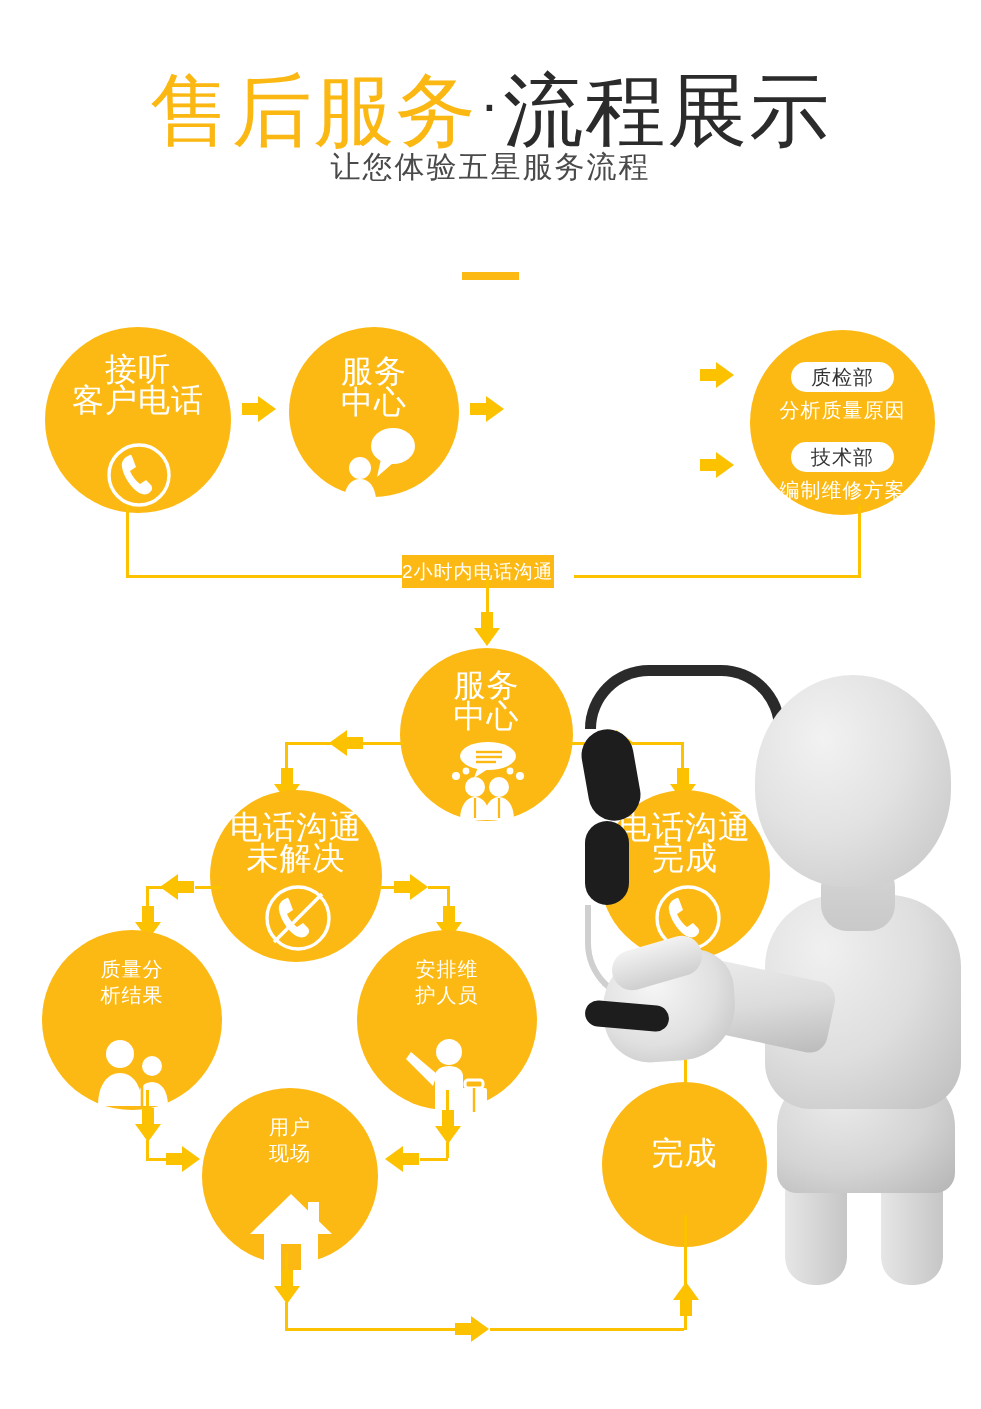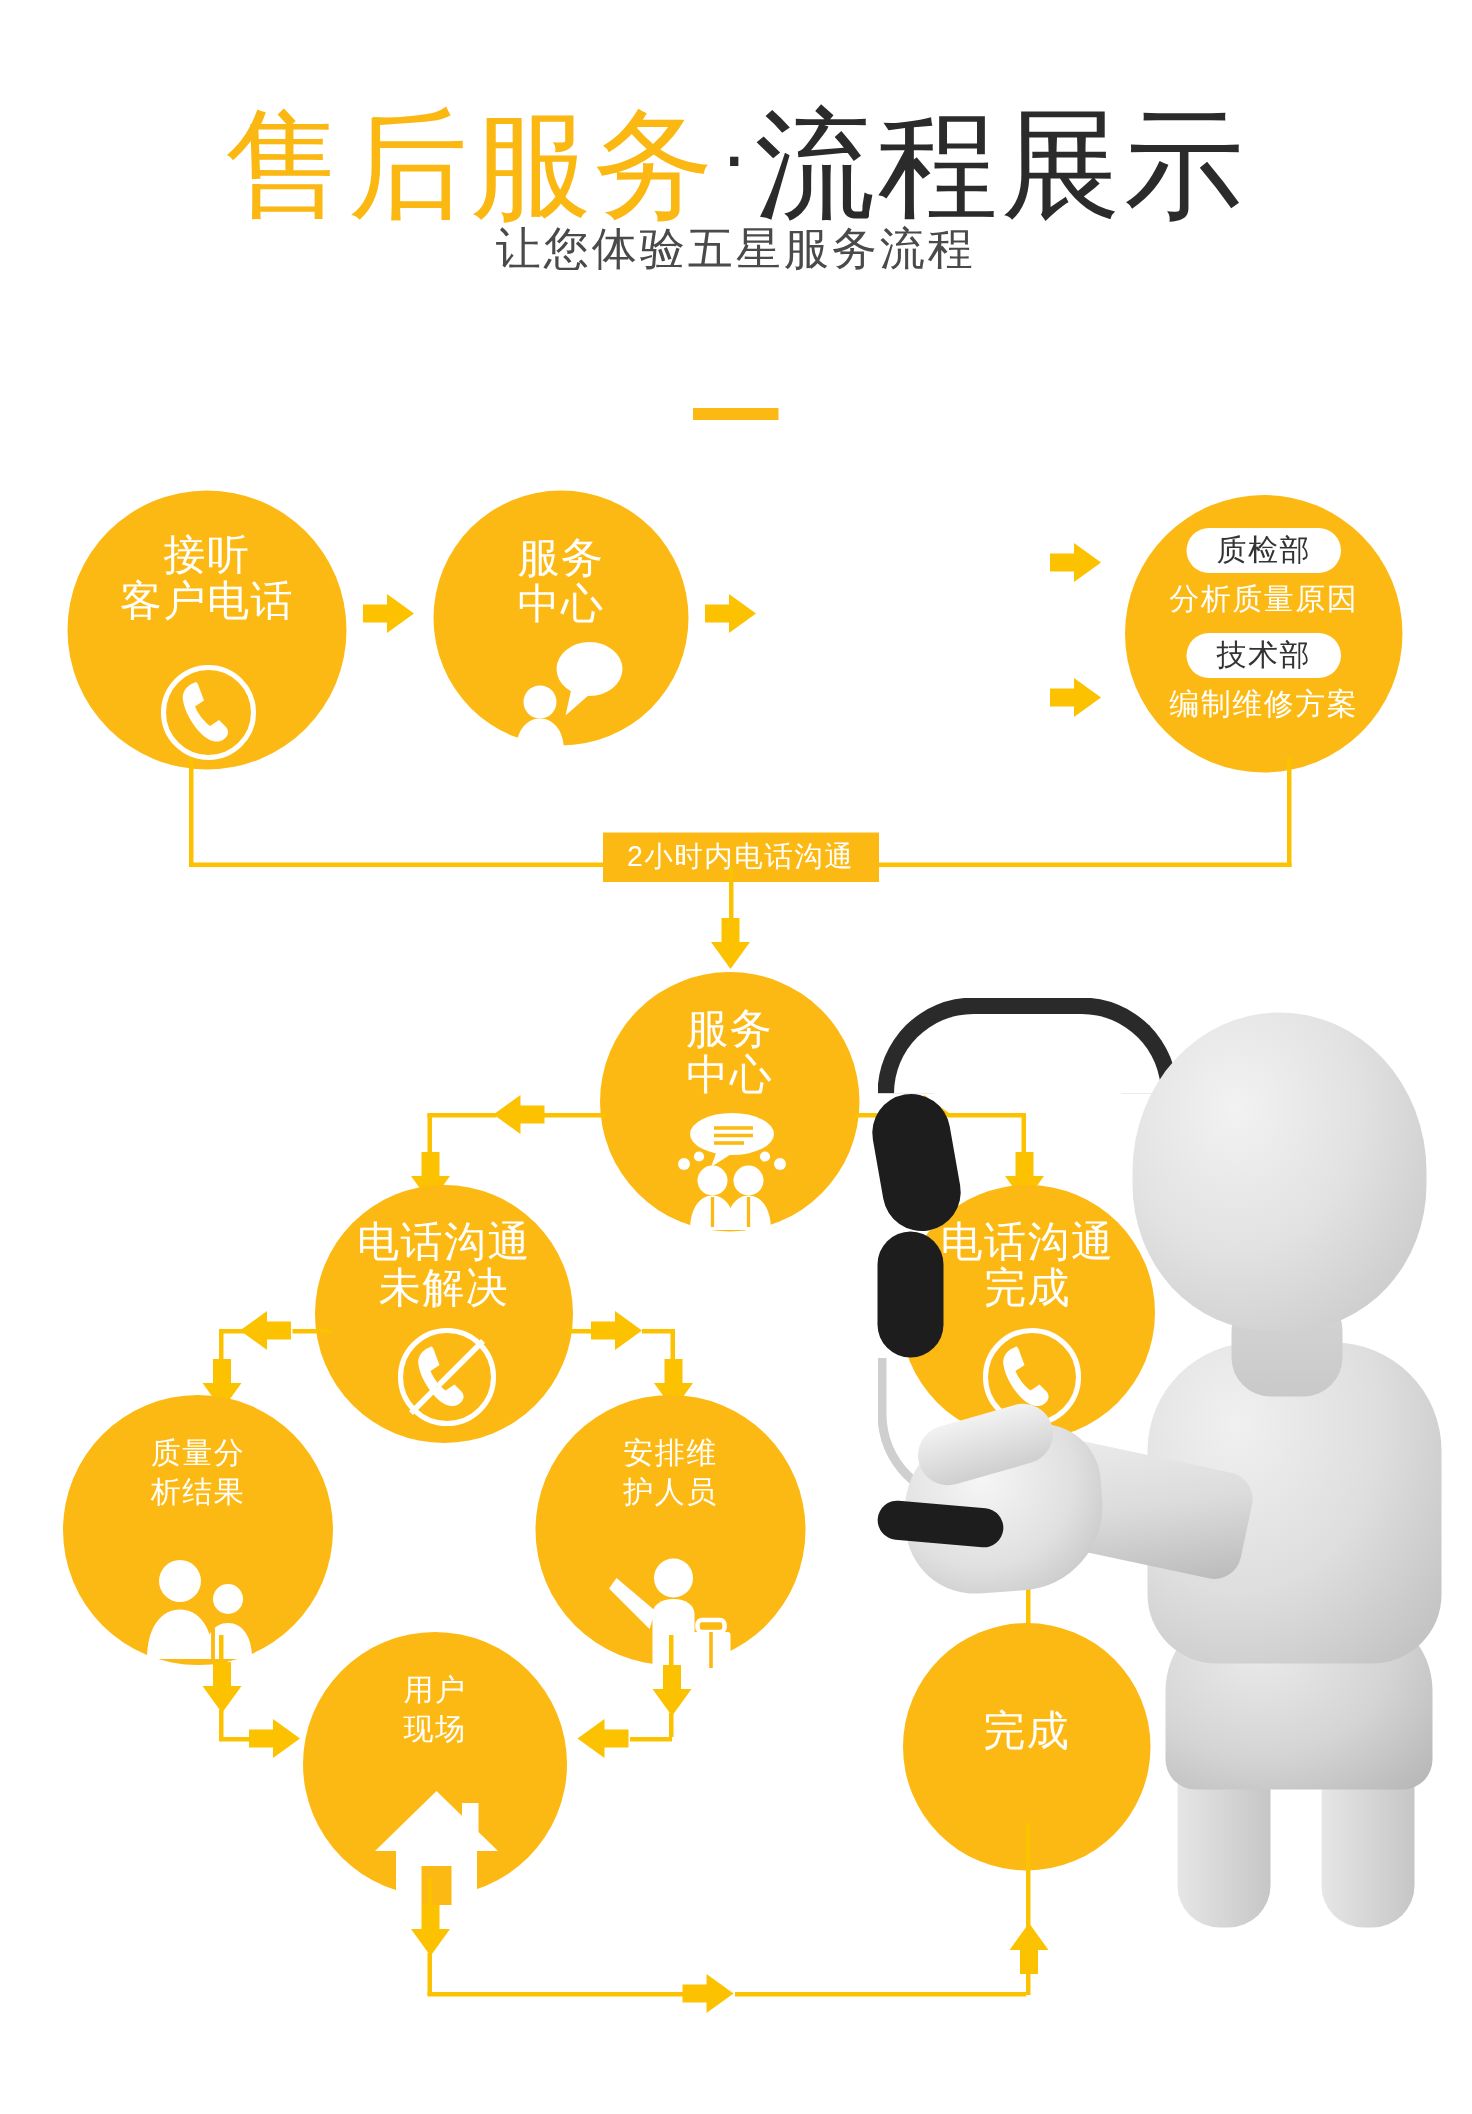--- a/index.html
+++ b/index.html
@@ -31,21 +31,21 @@
   
   .circle{
     position:absolute;border-radius:50%;background:#fdb913;
     display:flex;flex-direction:column;align-items:center;
     color:#ffffff;text-align:center;box-sizing:border-box;
   }
   .circle .lbl{
     font-size:22px;line-height:28px;font-weight:400;letter-spacing:1px;
     white-space:pre-line;
   }
-  .circle.big .lbl{font-size:28px;line-height:31px;}
+  .circle.big .lbl{font-size:32px;line-height:31px;}
   .circle.sm  .lbl{font-size:20px;line-height:26px;}
 
   
   .ln{position:absolute;background:#fcc200;}
   .lnh{height:3px;}
   .lnv{width:3px;}
 
   
   .barrow{position:absolute;}
   .barrow i{display:block;position:absolute;background:#fcc200;}
@@ -62,29 +62,29 @@
   .arrow-d .head{top:16px;left:0;width:0;height:0;background:transparent;
     border-left:13px solid transparent;border-right:13px solid transparent;border-top:18px solid #fcc200;}
   .arrow-u{width:26px;height:34px;}
   .arrow-u .shaft{bottom:0;left:7px;width:12px;height:20px;}
   .arrow-u .head{bottom:16px;left:0;width:0;height:0;background:transparent;
     border-left:13px solid transparent;border-right:13px solid transparent;border-bottom:18px solid #fcc200;}
 
   
   .pill{
     position:absolute;background:#fdb913;color:#fff;
-    font-size:19px;line-height:33px;height:33px;padding:0 16px;letter-spacing:1px;
+    font-size:19px;line-height:33px;height:33px;padding:0 0;letter-spacing:1px;
     text-align:center;white-space:nowrap;
   }
 
   
   .tag{
     background:#ffffff;color:#333333;border-radius:16px;
     font-size:20px;line-height:30px;height:30px;padding:0 20px;
-    letter-spacing:1px;margin:4px 0 2px 0;white-space:nowrap;font-weight:500;
+    letter-spacing:1px;margin:14px 0 2px 0;white-space:nowrap;font-weight:500;
   }
   .deptline{font-size:20px;line-height:28px;letter-spacing:1px;color:#fff;margin:2px 0 4px;}
 
   
   .ico{position:absolute;}
 
   
   .wm{
     position:absolute;left:52px;top:930px;width:700px;
     font-size:66px;line-height:80px;letter-spacing:1px;font-weight:400;

